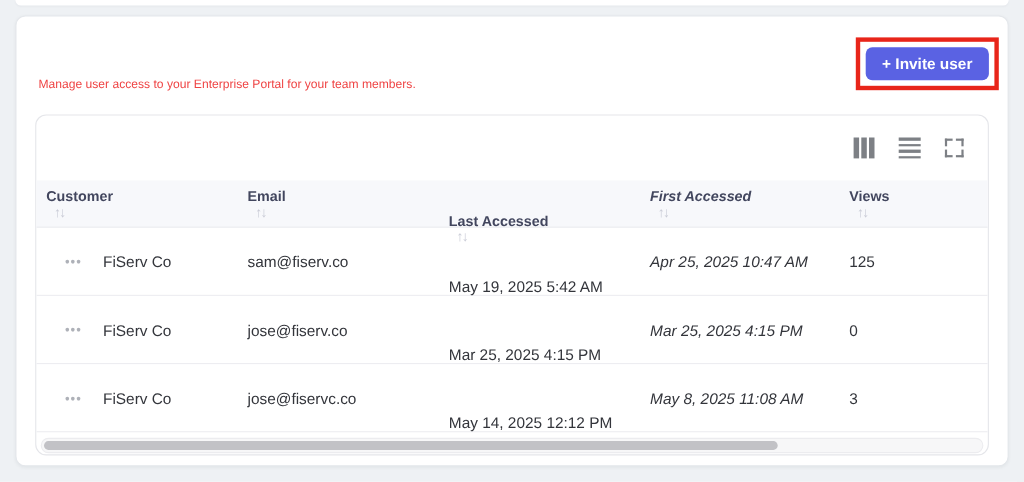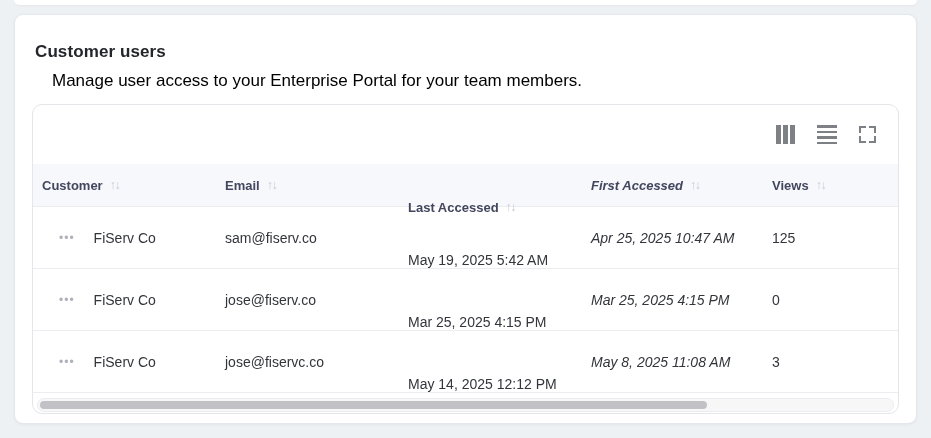--- a/index.html
+++ b/index.html
@@ -17,22 +17,22 @@
   .card{
     position:absolute;top:14px;left:14px;width:903px;height:410px;
     background:#ffffff;border:1px solid #e4e7eb;border-radius:9px;
     box-shadow:0 1px 3px rgba(20,30,40,.05);box-sizing:border-box;
   }
   .card-title{
     position:absolute;left:20px;top:27px;
     font-size:17px;font-weight:700;color:#24262c;letter-spacing:.1px;
   }
   .card-subtitle{
-    position:absolute;left:37px;top:56px;
-    font-size:17px;color:#000000;
+    position:absolute;left:20px;top:56px;
+    font-size:11px;color:#ef4444;
   }
   .invite-annotation{
     position:absolute;top:19px;right:8px;
     border:4px solid #e8251a;padding:5px;
   }
   .invite-button{
     display:block;border:none;cursor:pointer;
     background:#5a62e3;color:#ffffff;
     font-family:"Liberation Sans", sans-serif;
     font-size:14px;font-weight:700;
@@ -61,21 +61,21 @@
   .thead{
     height:42px;background:#f7f8fb;display:flex;align-items:center;
     border-bottom:1px solid #ebebf0;
   }
   .col{box-sizing:border-box;padding-left:9px;flex-shrink:0;}
   .col-customer{width:183px;}
   .col-email{width:183px;}
   .col-last{width:183px;margin-top:44px;}
   .col-first{width:181px;font-style:italic;}
   .col-views{flex:1;width:auto;}
-  .th{font-size:13px;font-weight:700;color:#42465e;cursor:pointer;display:flex;align-items:flex-start;}
+  .th{font-size:13px;font-weight:700;color:#42465e;cursor:pointer;display:flex;align-items:flex-start;flex-direction:column;}
   .sort{color:#c9cbd6;font-size:12.5px;font-weight:400;margin-left:7px;letter-spacing:-1.5px;padding-right:2px;}
   .trow{
     height:61px;display:flex;align-items:center;
     border-bottom:1px solid #ededf1;
     font-size:14px;color:#33353b;
   }
   .cell-customer{display:flex;align-items:center;}
   .row-menu{
     color:#aeb1b8;font-size:12px;letter-spacing:1px;cursor:pointer;
     margin-left:17px;line-height:10px;
@@ -89,23 +89,25 @@
   .scroll-thumb{
     width:78%;height:8px;margin:2px 0 0 2px;background:#c2c2c6;border-radius:4px;cursor:grab;
   }
 </style>
 </head>
 <body>
 
 <div class="top-remnant"></div>
 
 <div class="card">
-  <div class="card-title">Customer users</div>
   <div class="card-subtitle">Manage user access to your Enterprise Portal for your team members.</div>
 
+  <div class="invite-annotation">
+    <button class="invite-button">+ Invite user</button>
+  </div>
 
   <div class="table-card">
 
     <div class="table-toolbar">
       <span class="icon-btn">
         <span class="columns-icon">
             <i></i>
             <i></i>
             <i></i>
           </span>

